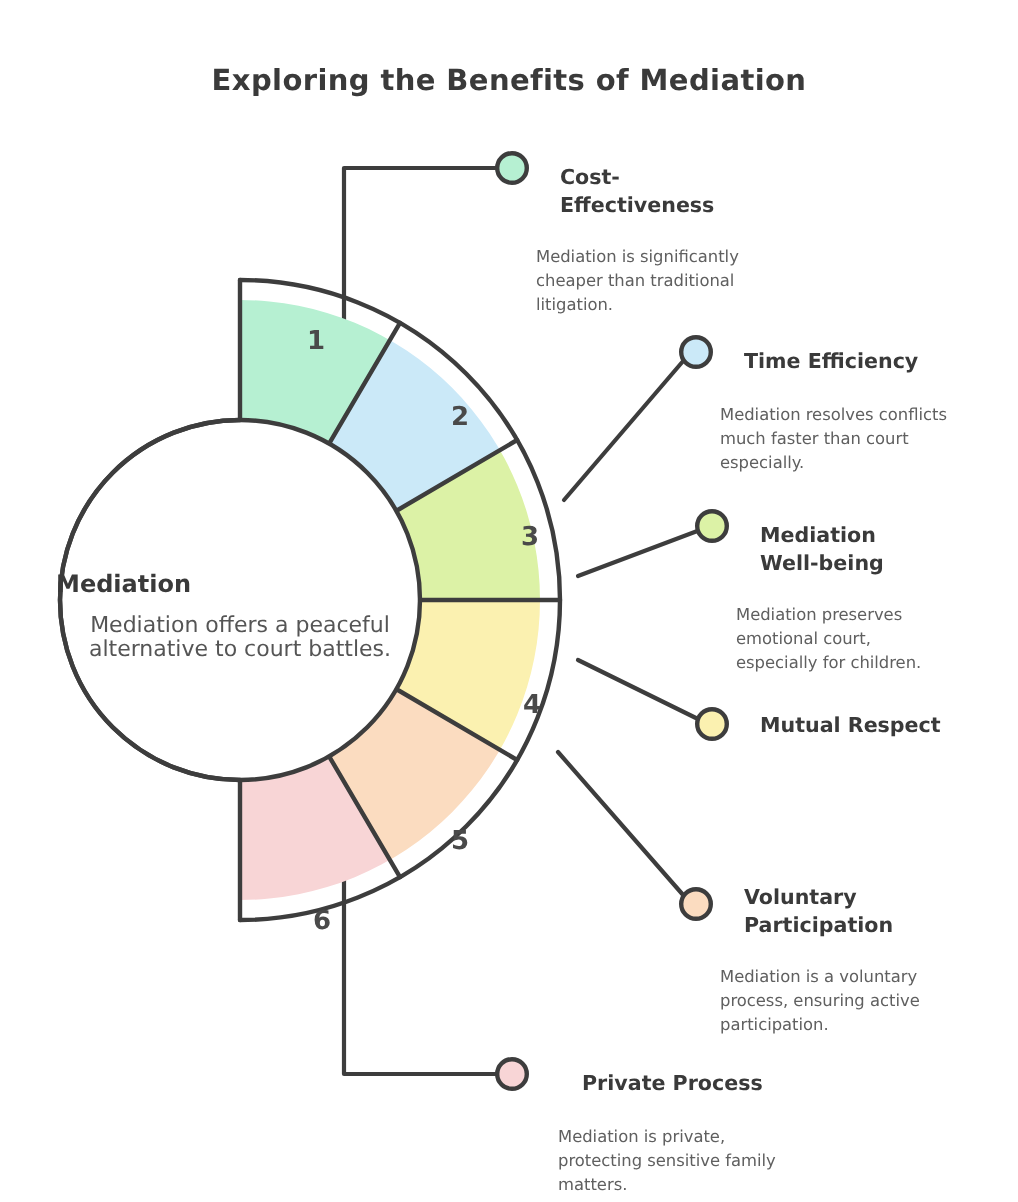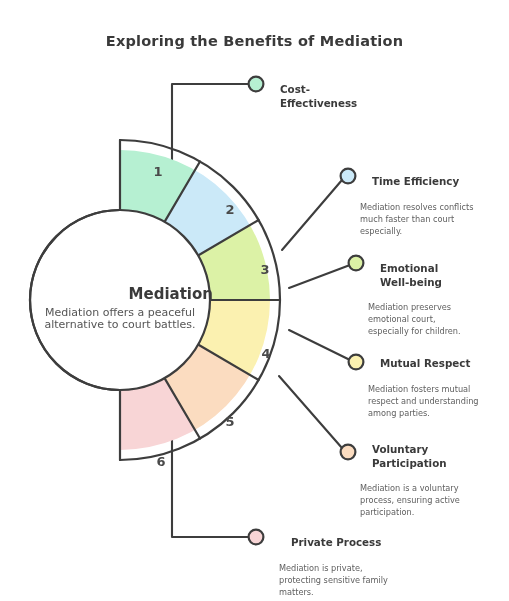--- a/index.html
+++ b/index.html
@@ -38,25 +38,25 @@
   svg.diagram {
     position: absolute;
     left: 0;
     top: 0;
     width: 509px;
     height: 601px;
   }
 
   .hub-title {
     position: absolute;
-    left: 45px;
+    left: 28px;
     width: 168px;
     top: 285px;
-    text-align: right;
-    font-size: 15px;
+    text-align: left;
+    font-size: 12px;
     font-weight: bold;
     color: #3a3a3a;
   }
   .hub-desc {
     position: absolute;
     left: 42px;
     width: 156px;
     top: 307px;
     text-align: center;
     font-size: 11px;
@@ -163,35 +163,35 @@
 
   <div class="seg-num" style="left:158px; top:171px;">1</div>
   <div class="seg-num" style="left:230px; top:209px;">2</div>
   <div class="seg-num" style="left:265px; top:269px;">3</div>
   <div class="seg-num" style="left:266px; top:353px;">4</div>
   <div class="seg-num" style="left:230px; top:421px;">5</div>
   <div class="seg-num" style="left:161px; top:461px;">6</div>
 
   <div class="callout" style="left:268px; top:71px; width:120px;">
     <p class="c-title">Cost-Effectiveness</p>
+    <p class="c-desc">Mediation is significantly cheaper than traditional litigation.</p>
   </div>
 
   <div class="callout" style="left:360px; top:163px; width:128px;">
     <p class="c-title">Time Efficiency</p>
     <p class="c-desc">Mediation resolves conflicts much faster than court especially.</p>
   </div>
 
   <div class="callout" style="left:368px; top:250px; width:104px;">
-    <p class="c-title">Emotional Well-being</p>
+    <p class="c-title">Mediation Well-being</p>
     <p class="c-desc">Mediation preserves emotional court, especially for children.</p>
   </div>
 
   <div class="callout" style="left:368px; top:345px; width:130px;">
     <p class="c-title">Mutual Respect</p>
-    <p class="c-desc">Mediation fosters mutual respect and understanding among parties.</p>
   </div>
 
   <div class="callout" style="left:360px; top:431px; width:108px;">
     <p class="c-title">Voluntary Participation</p>
     <p class="c-desc">Mediation is a voluntary process, ensuring active participation.</p>
   </div>
 
   <div class="callout" style="left:279px; top:524px; width:122px;">
     <p class="c-title">Private Process</p>
     <p class="c-desc">Mediation is private, protecting sensitive family matters.</p>

